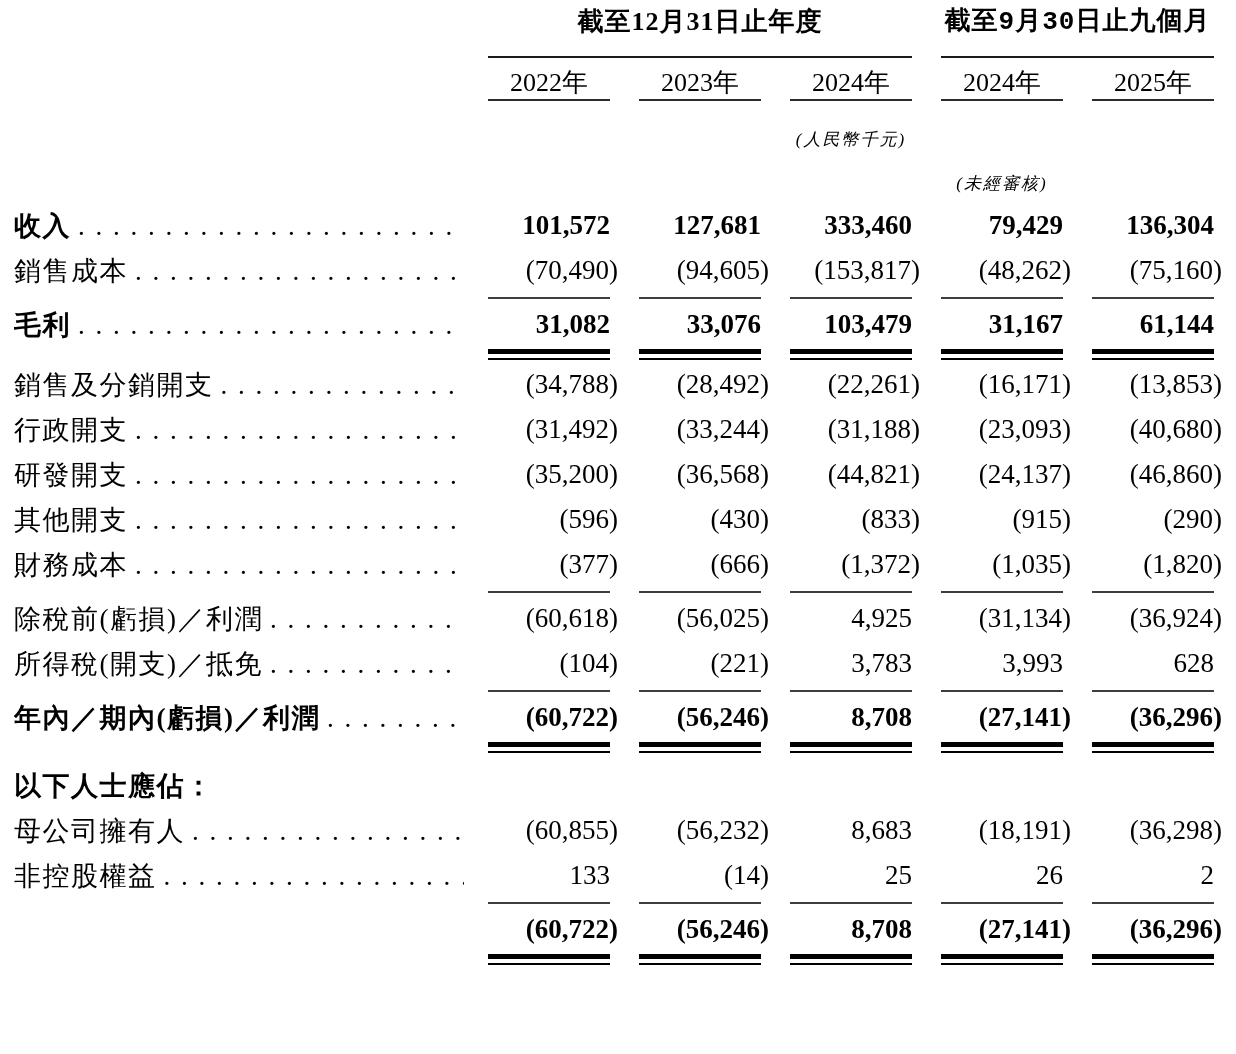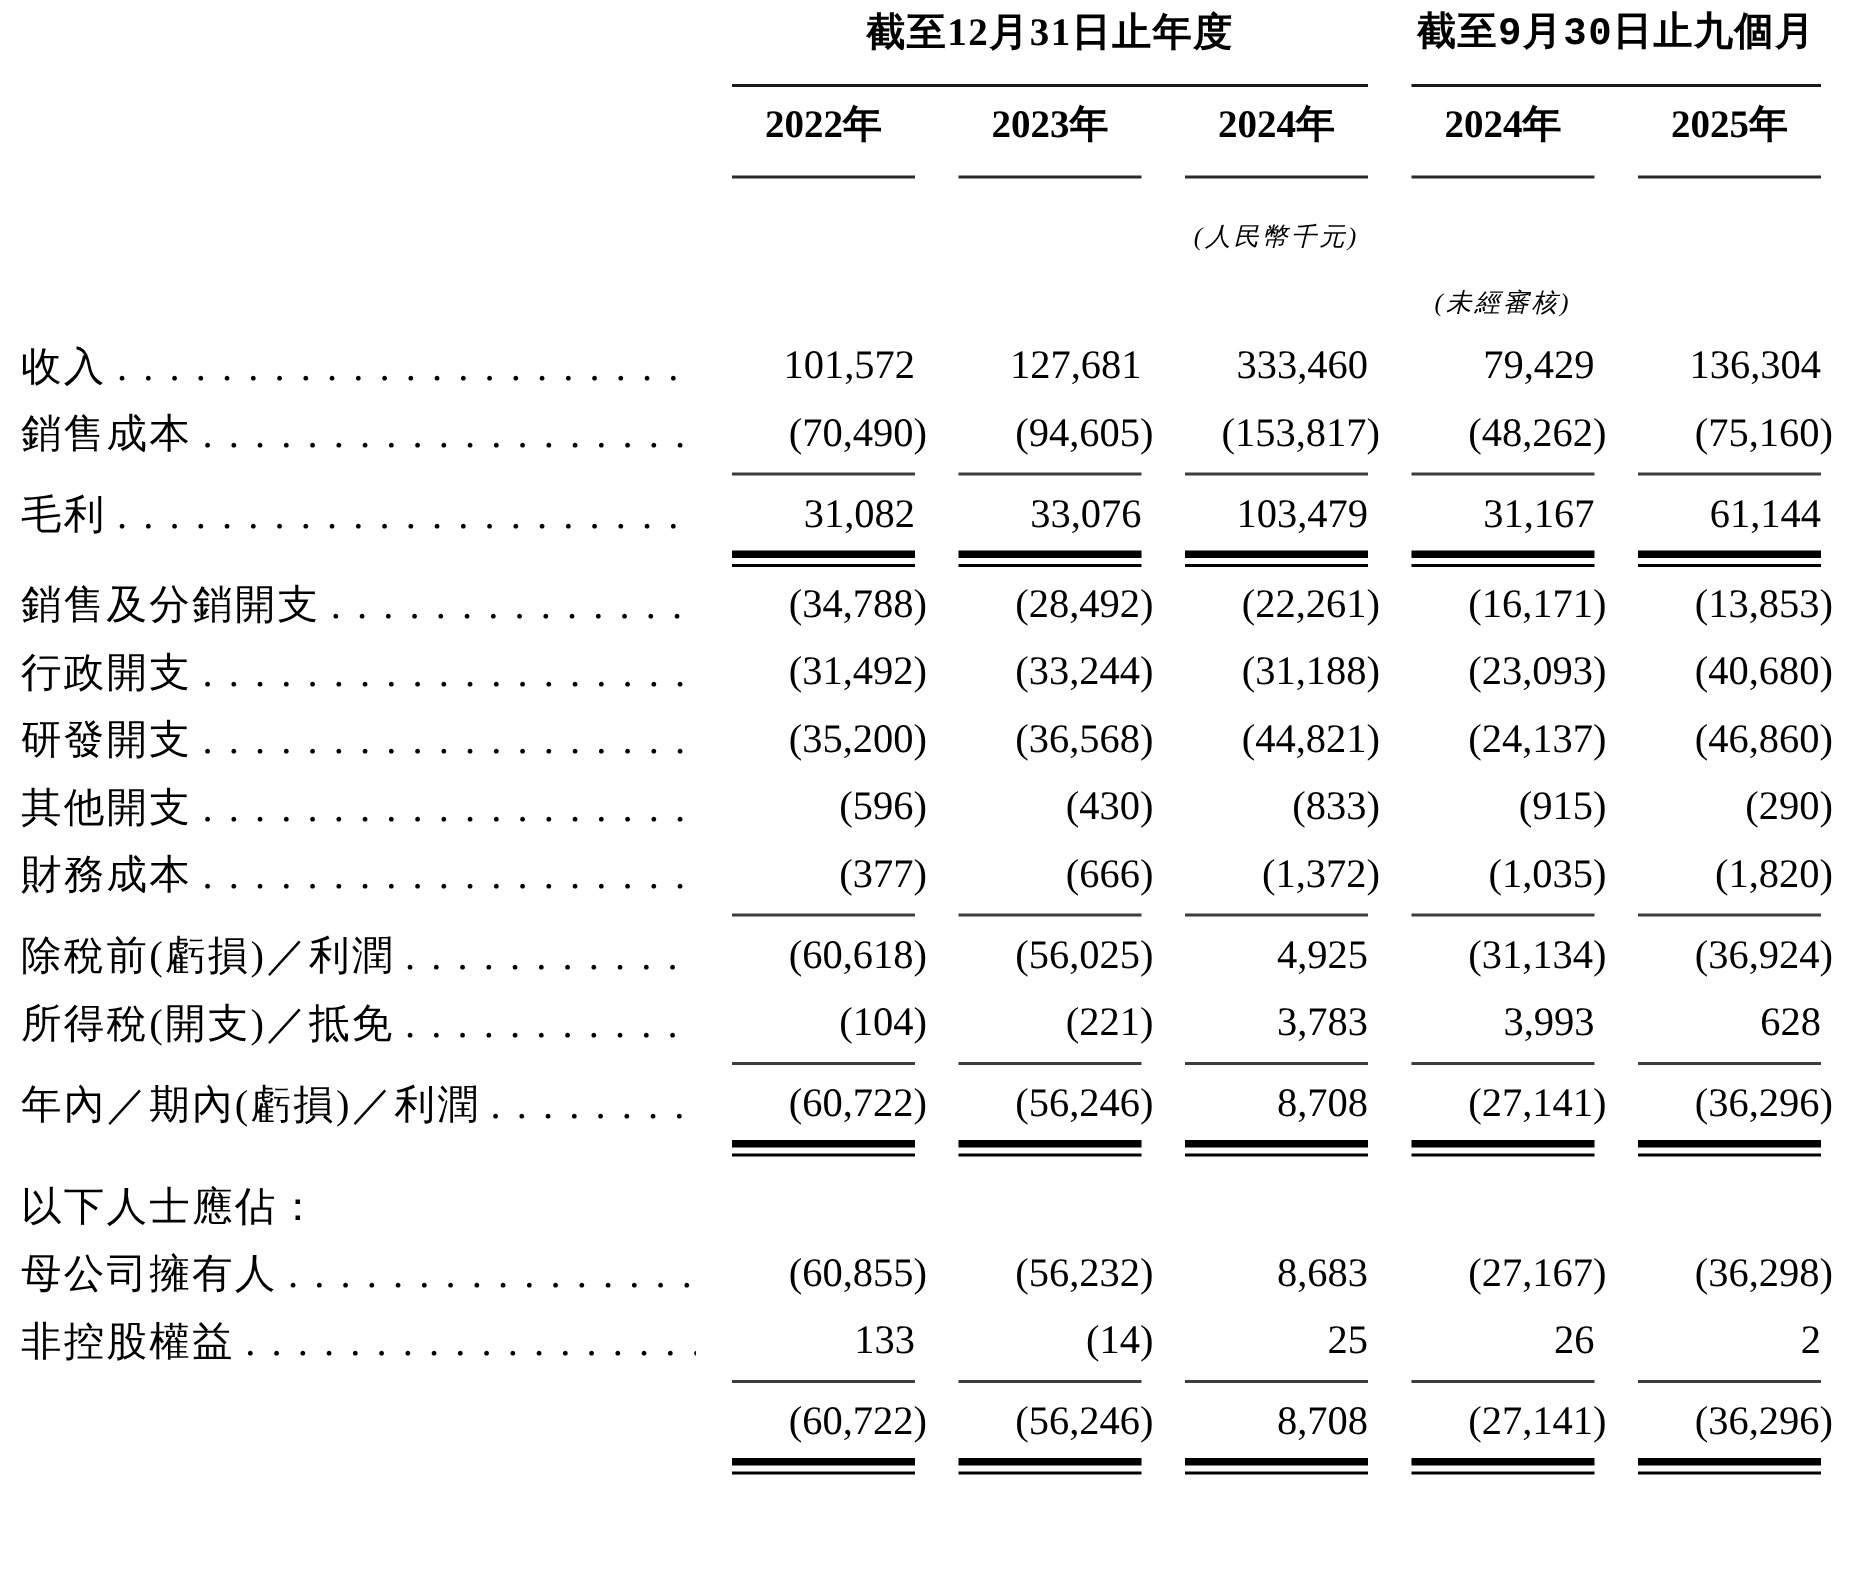--- a/index.html
+++ b/index.html
@@ -56,43 +56,43 @@
     padding-bottom: 18px;
     border-bottom: 2.5px solid #1a1a1a;
     line-height: 32px;
   }
   .g1 { width: 424px; margin-left: 24px; }
   .g2 { width: 273px; margin-left: 29px; font-family: Liberation Mono, monospace; }
 
   .yrs { margin-top: 10px; }
   .yr {
     text-align: center;
-    font-weight: bold;
+    font-weight: normal;
     font-size: 26px;
-    padding-bottom: 19px;
+    padding-bottom: 1px;
     border-bottom: 2px solid #2b2b2b;
     line-height: 30px;
   }
 
   .note-r { height: 38px; }
   .note-r1 { margin-top: 8px; }
   .note-r2 { margin-top: 6px; }
   .note {
     position: absolute;
     left: 50%;
     transform: translateX(-50%);
     font-style: italic;
     font-size: 17px;
     letter-spacing: 2px;
     white-space: nowrap;
   }
 
   
   .d { height: 45px; }
-  .bold { font-weight: normal; }
+  .bold { font-weight: bold; }
   .first-data { margin-top: 12px; }
   .after-dbl { margin-top: 8px; }
 
   
   .rl { height: 9px; }
   .rule { border-top: 2px solid #3d3d3d; height: 0; }
   .dblr { height: 15px; }
   .dblrule {
     height: 4px;
     border-top: 5.5px solid #000;
@@ -339,21 +339,21 @@
 
   <div class="r d bold after-dbl">
     <div class="label-cell"><span class="lbl">以下人士應佔：</span></div>
   </div>
 
   <div class="r d">
     <div class="label-cell"><span class="lbl">母公司擁有人</span><span class="dots"></span></div>
     <div class="num-cell m1 hang">(60,855)</div>
     <div class="num-cell hang">(56,232)</div>
     <div class="num-cell">8,683</div>
-    <div class="num-cell hang">(27,167)</div>
+    <div class="num-cell hang">(18,191)</div>
     <div class="num-cell hang">(36,298)</div>
   </div>
 
   <div class="r d">
     <div class="label-cell"><span class="lbl">非控股權益</span><span class="dots"></span></div>
     <div class="num-cell m1">133</div>
     <div class="num-cell hang">(14)</div>
     <div class="num-cell">25</div>
     <div class="num-cell">26</div>
     <div class="num-cell">2</div>

